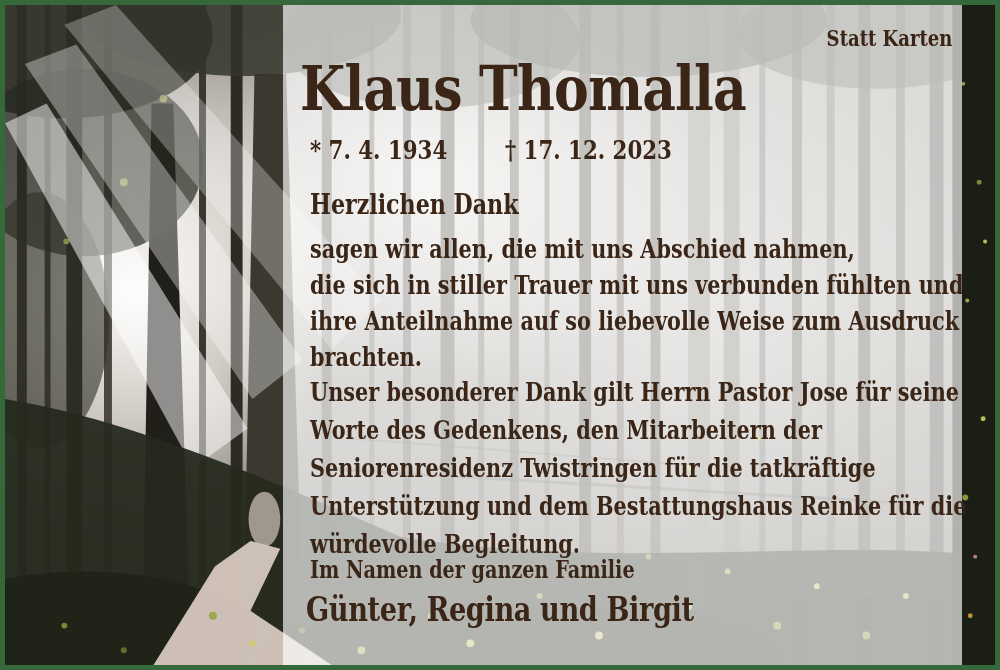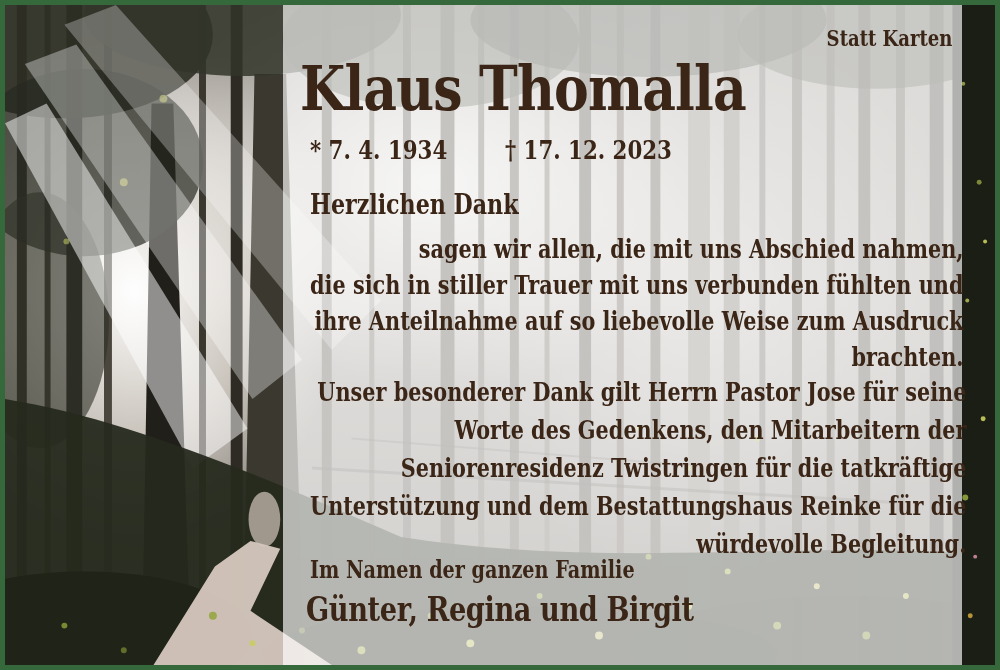--- a/index.html
+++ b/index.html
@@ -7,21 +7,20 @@
     --brown:#3a2516;
   }
   html,body{margin:0;padding:0;background:#fff;}
   .card{
     position:relative;
     width:1000px;height:670px;
     box-sizing:border-box;
     border:5px solid var(--green);
     overflow:hidden;
     background:#e5e5e5;
-    text-align:right;
   }
   .forest{position:absolute;left:0;top:0;width:990px;height:660px;display:block;}
   .overlay{
     position:absolute;left:278px;top:0;width:679px;height:660px;
     background:rgba(255,255,255,0.66);
   }
   .txt{
     position:absolute;
     font-family:"DejaVu Serif","Liberation Serif",serif;
     font-weight:700;

